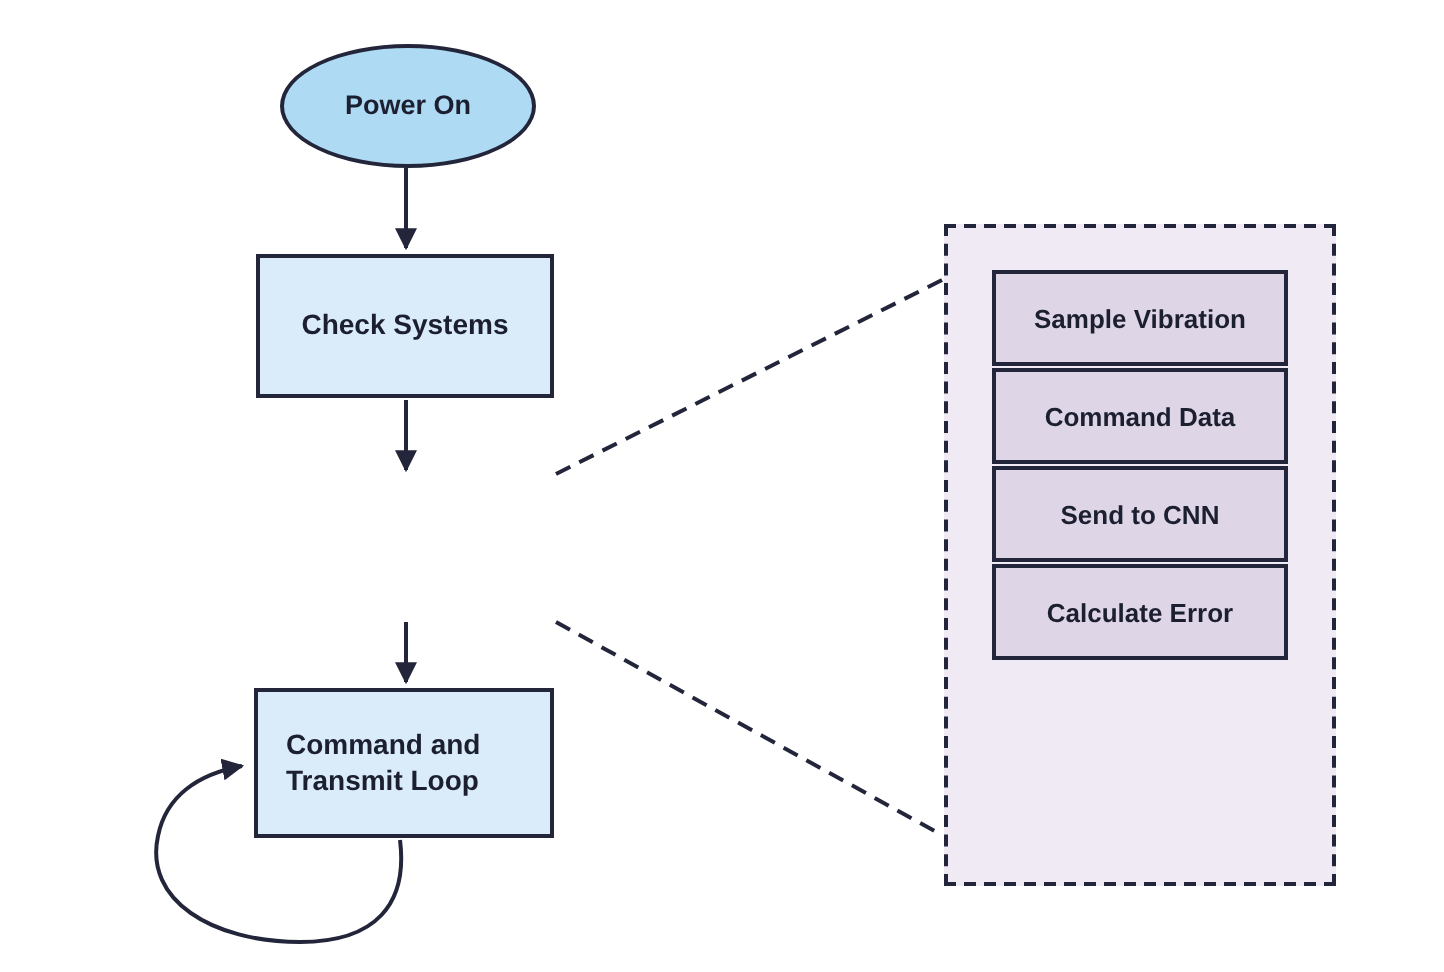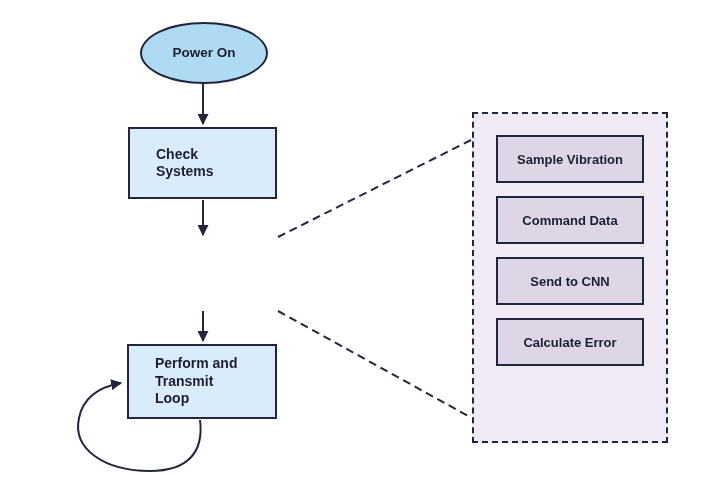--- a/index.html
+++ b/index.html
@@ -58,36 +58,36 @@
     width:128px;height:62px;
     background:var(--oval-fill);
     border:2px solid var(--stroke);
     border-radius:50%;
     font-size:13.5px;
   }
   .node.rect{
     background:var(--box-fill);
     border:2px solid var(--stroke);
     font-size:14px;
-    padding:4px 26px;
+    padding:4px 14px;
   }
   .node.rect.n1{left:128px;top:127px;width:149px;height:72px;}
   .node.rect.n2{left:127px;top:238px;width:149px;height:72px;}
   .node.rect.n3{left:127px;top:344px;width:150px;height:75px;}
   .detail-panel{
     position:absolute;
     left:472px;top:112px;
     width:196px;height:331px;
     background:var(--panel-fill);
     border:2px dashed var(--stroke);
     display:flex;
     flex-direction:column;
     align-items:center;
     padding-top:21px;
-    gap:13px;
+    gap:1px;
   }
   .detail-box{
     width:148px;height:48px;
     background:var(--detail-box-fill);
     border:2px solid var(--stroke);
     display:flex;
     align-items:center;
     justify-content:center;
     text-align:center;
     color:var(--text);
@@ -120,21 +120,21 @@
   <div class="node oval">
     <span>Power On</span>
   </div>
 
   <div class="node rect n1">
     <span>Check Systems</span>
   </div>
 
 
   <div class="node rect n3">
-    <span>Perform and Transmit Loop</span>
+    <span>Command and Transmit Loop</span>
   </div>
 
   <div class="detail-panel">
     <div class="detail-box">
       <span>Sample Vibration</span>
     </div>
     <div class="detail-box">
       <span>Command Data</span>
     </div>
     <div class="detail-box">

